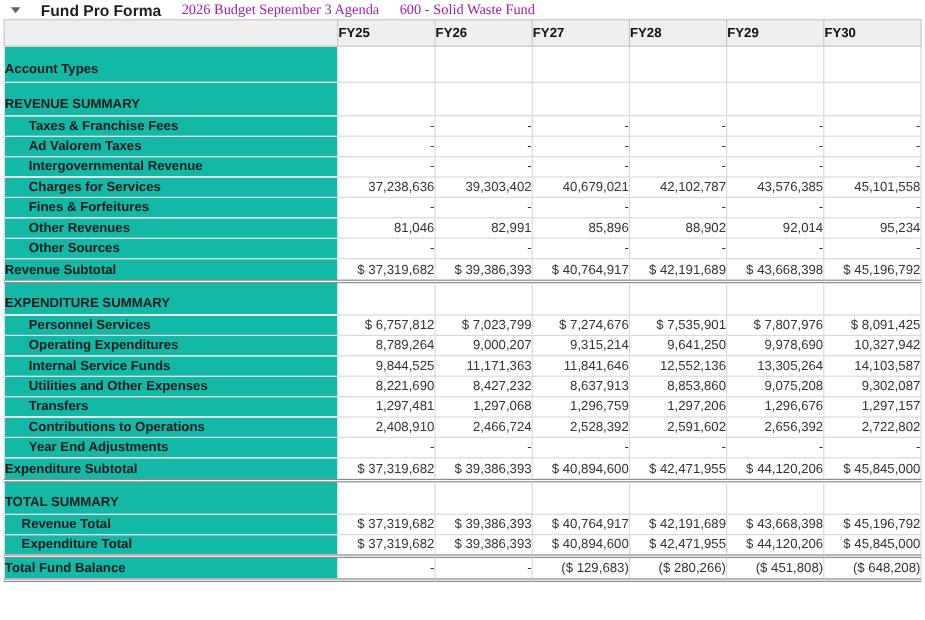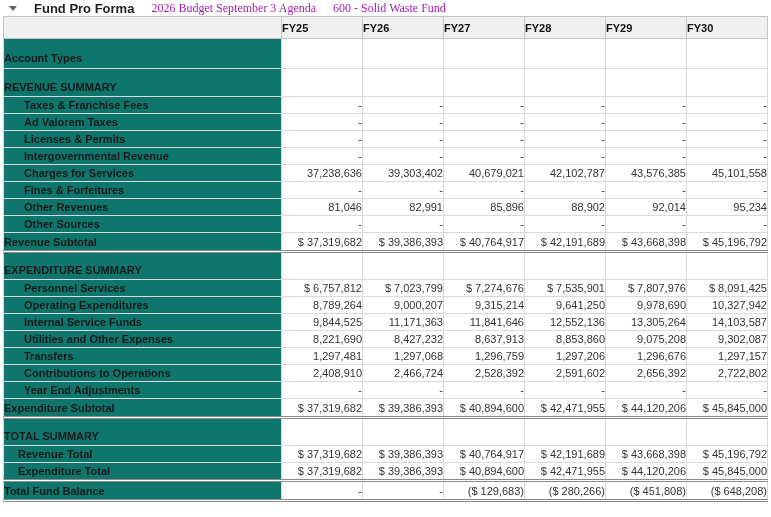--- a/index.html
+++ b/index.html
@@ -17,21 +17,21 @@
   table.pf{border-collapse:collapse;table-layout:fixed;width:765px;margin-left:3px;
            font-size:11px;}
   .pf th,.pf td{border:1px solid #d9d9d9;overflow:hidden;white-space:nowrap;
                 box-sizing:border-box;padding:0;}
   .pf thead tr{height:22px;}
   .pf thead th{background:#efefef;border-color:#c6c6c6;font-weight:bold;
                text-align:left;color:#111;}
   .pf col.c-lbl{width:278px;}
   .pf col.c-val{width:81px;}
 
-  .lbl{background:#0f766e;text-align:left;font-weight:bold;color:#1a1a1a;
+  .lbl{background:#14b8a6;text-align:left;font-weight:bold;color:#1a1a1a;
        padding-left:5px;}
   .val{text-align:right;padding-right:4px;color:#333;background:#fff;}
 
   tr.r-account-types{height:30px;}
   tr.r-account-types td{vertical-align:bottom;padding-bottom:4px;}
   tr.r-section{height:28px;}
   tr.r-section td{vertical-align:bottom;padding-bottom:3px;}
   tr.r-detail{height:17px;}
   tr.r-detail .lbl{padding-left:20px;}
   tr.r-subtotal{height:19px;}
@@ -106,29 +106,20 @@
       <tr class="r-detail">
         <td class="lbl">Ad Valorem Taxes</td>
         <td class="val">-</td>
         <td class="val">-</td>
         <td class="val">-</td>
         <td class="val">-</td>
         <td class="val">-</td>
         <td class="val">-</td>
       </tr>
       <tr class="r-detail">
-        <td class="lbl">Licenses &amp; Permits</td>
-        <td class="val">-</td>
-        <td class="val">-</td>
-        <td class="val">-</td>
-        <td class="val">-</td>
-        <td class="val">-</td>
-        <td class="val">-</td>
-      </tr>
-      <tr class="r-detail">
         <td class="lbl">Intergovernmental Revenue</td>
         <td class="val">-</td>
         <td class="val">-</td>
         <td class="val">-</td>
         <td class="val">-</td>
         <td class="val">-</td>
         <td class="val">-</td>
       </tr>
       <tr class="r-detail">
         <td class="lbl">Charges for Services</td>

